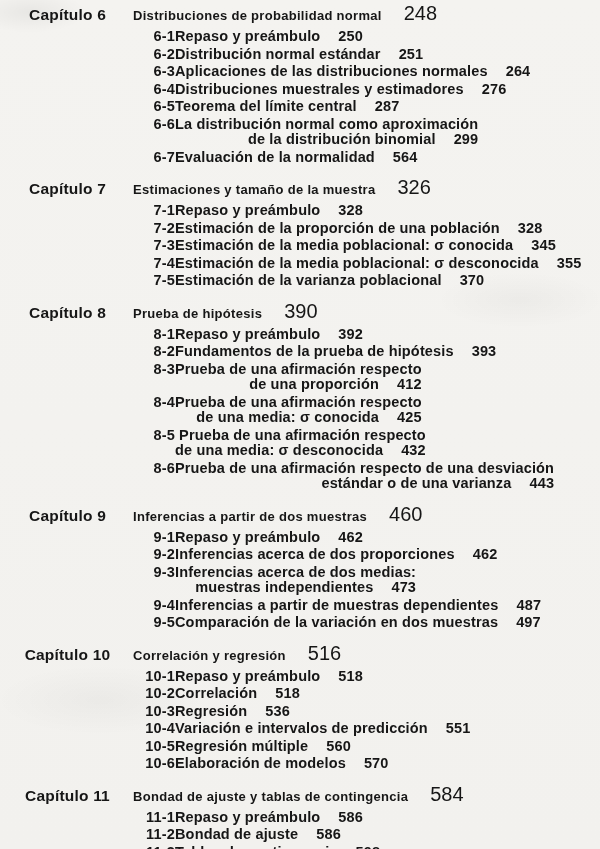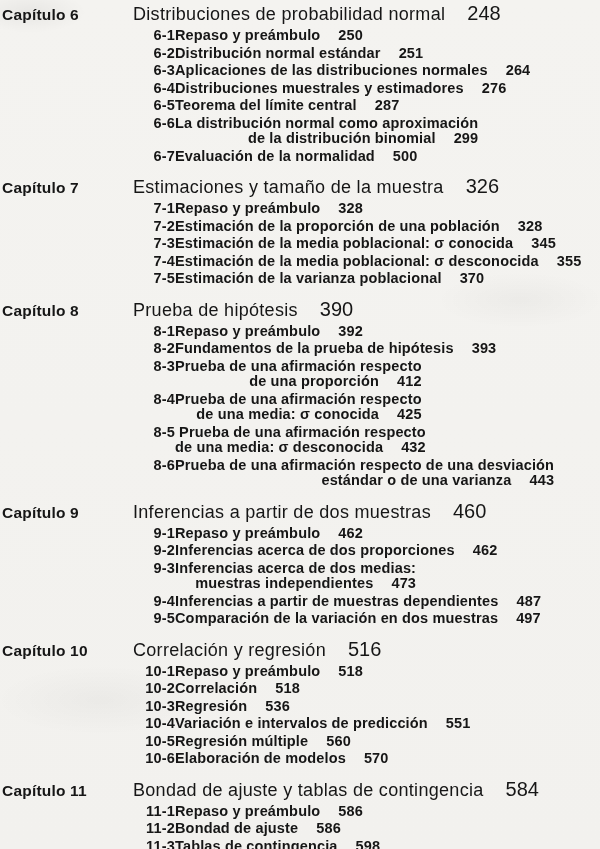--- a/index.html
+++ b/index.html
@@ -25,30 +25,31 @@
       linear-gradient(#f4f3f0, #f2f1ee);
     box-sizing: border-box;
     padding: 4px 0 0 2px;
   }
   .chapter { margin-bottom: 13px; }
   .chapter-head {
     display: flex;
     align-items: baseline;
     line-height: 19px;
     margin-bottom: 4px;
+    text-align: center;
   }
   .chapter-label {
     flex: 0 0 131px;
     font-weight: bold;
     font-size: 15.5px;
     letter-spacing: 0.2px;
   }
   .chapter-title {
-    font-weight: normal;
-    font-size: 18px;
+    font-weight: bold;
+    font-size: 13px;
     letter-spacing: 0.3px;
   }
   .chapter-page {
     font-weight: normal;
     font-size: 20px;
     margin-left: 22px;
   }
   .section-row {
     display: flex;
     align-items: flex-start;
@@ -112,21 +113,21 @@
 
   <div class="section-row">
     <div class="sec-spacer"></div>
     <div class="sec-num">6-6</div>
     <div class="sec-title"><span class="block-line">La distribución normal como aproximación</span><span>de la distribución binomial</span><span class="pg">299</span></div>
   </div>
 
   <div class="section-row">
     <div class="sec-spacer"></div>
     <div class="sec-num">6-7</div>
-    <div class="sec-title"><span>Evaluación de la normalidad</span><span class="pg">500</span></div>
+    <div class="sec-title"><span>Evaluación de la normalidad</span><span class="pg">564</span></div>
   </div>
 </div>
   </div>
 
   <div class="chapter">
     <div class="chapter-head">
       <div class="chapter-label">Capítulo 7</div>
       <div>
         <span class="chapter-title">Estimaciones y tamaño de la muestra</span><span class="chapter-page">326</span>
       </div>

